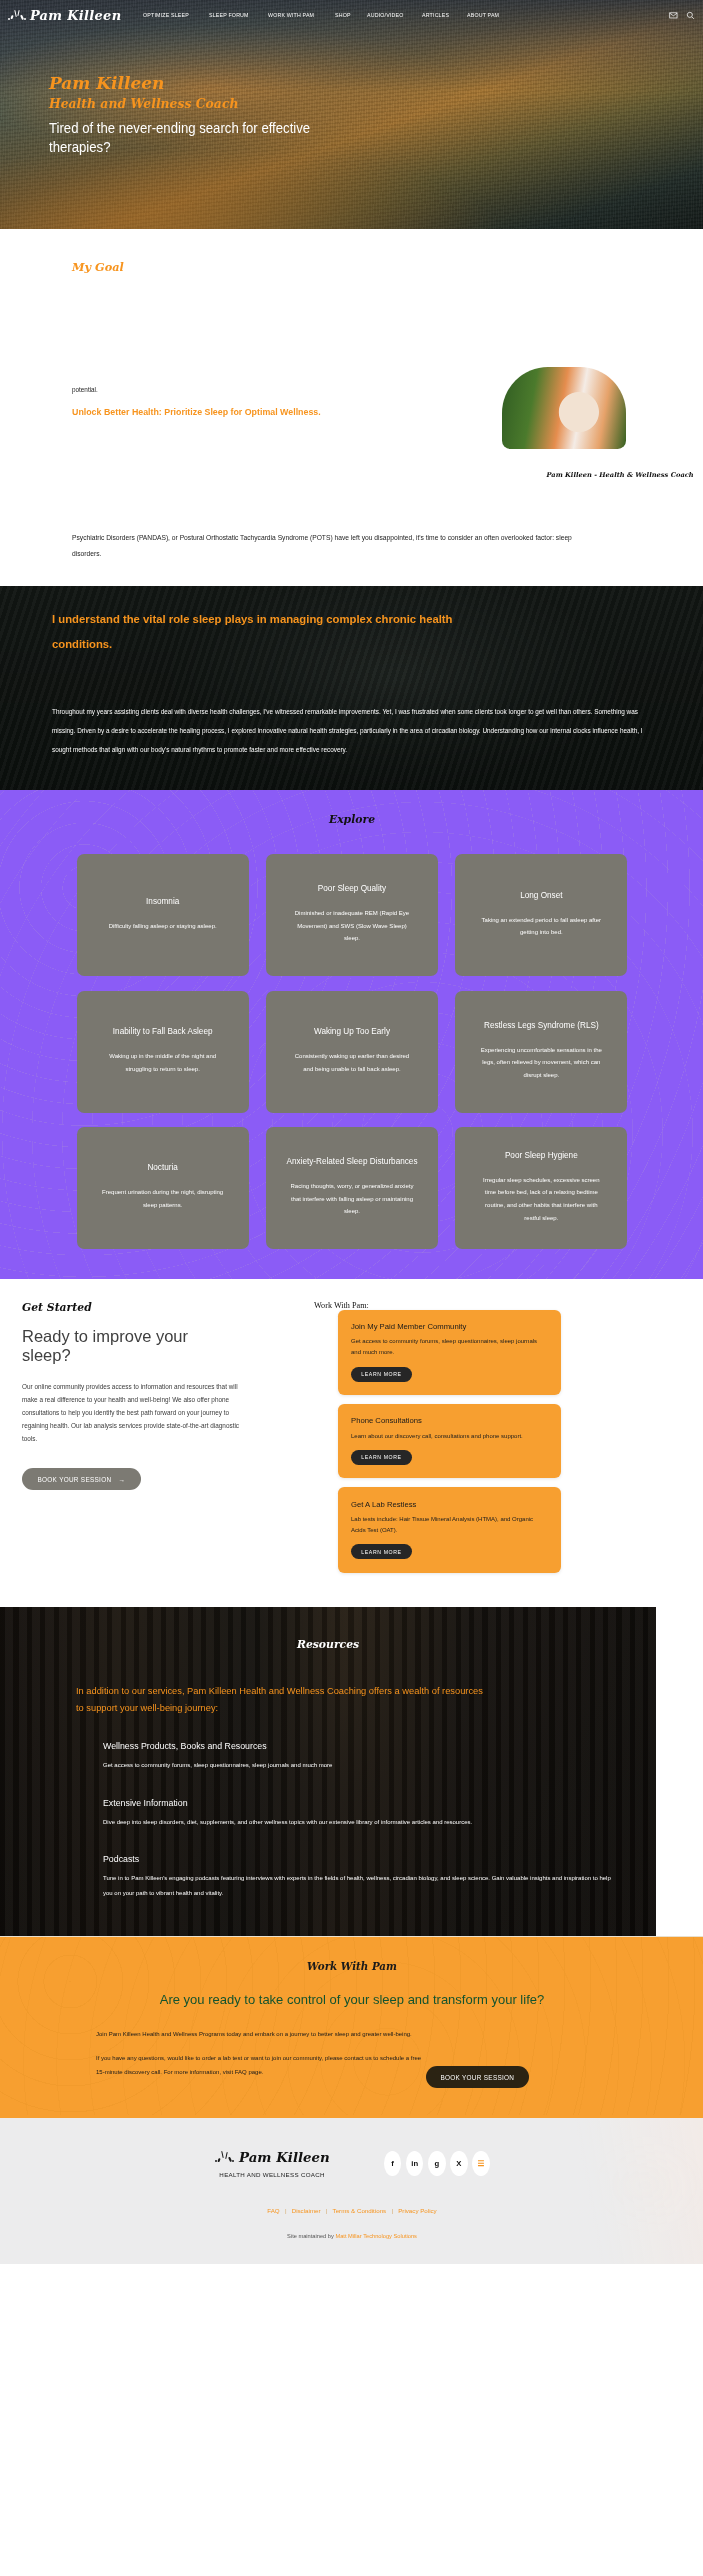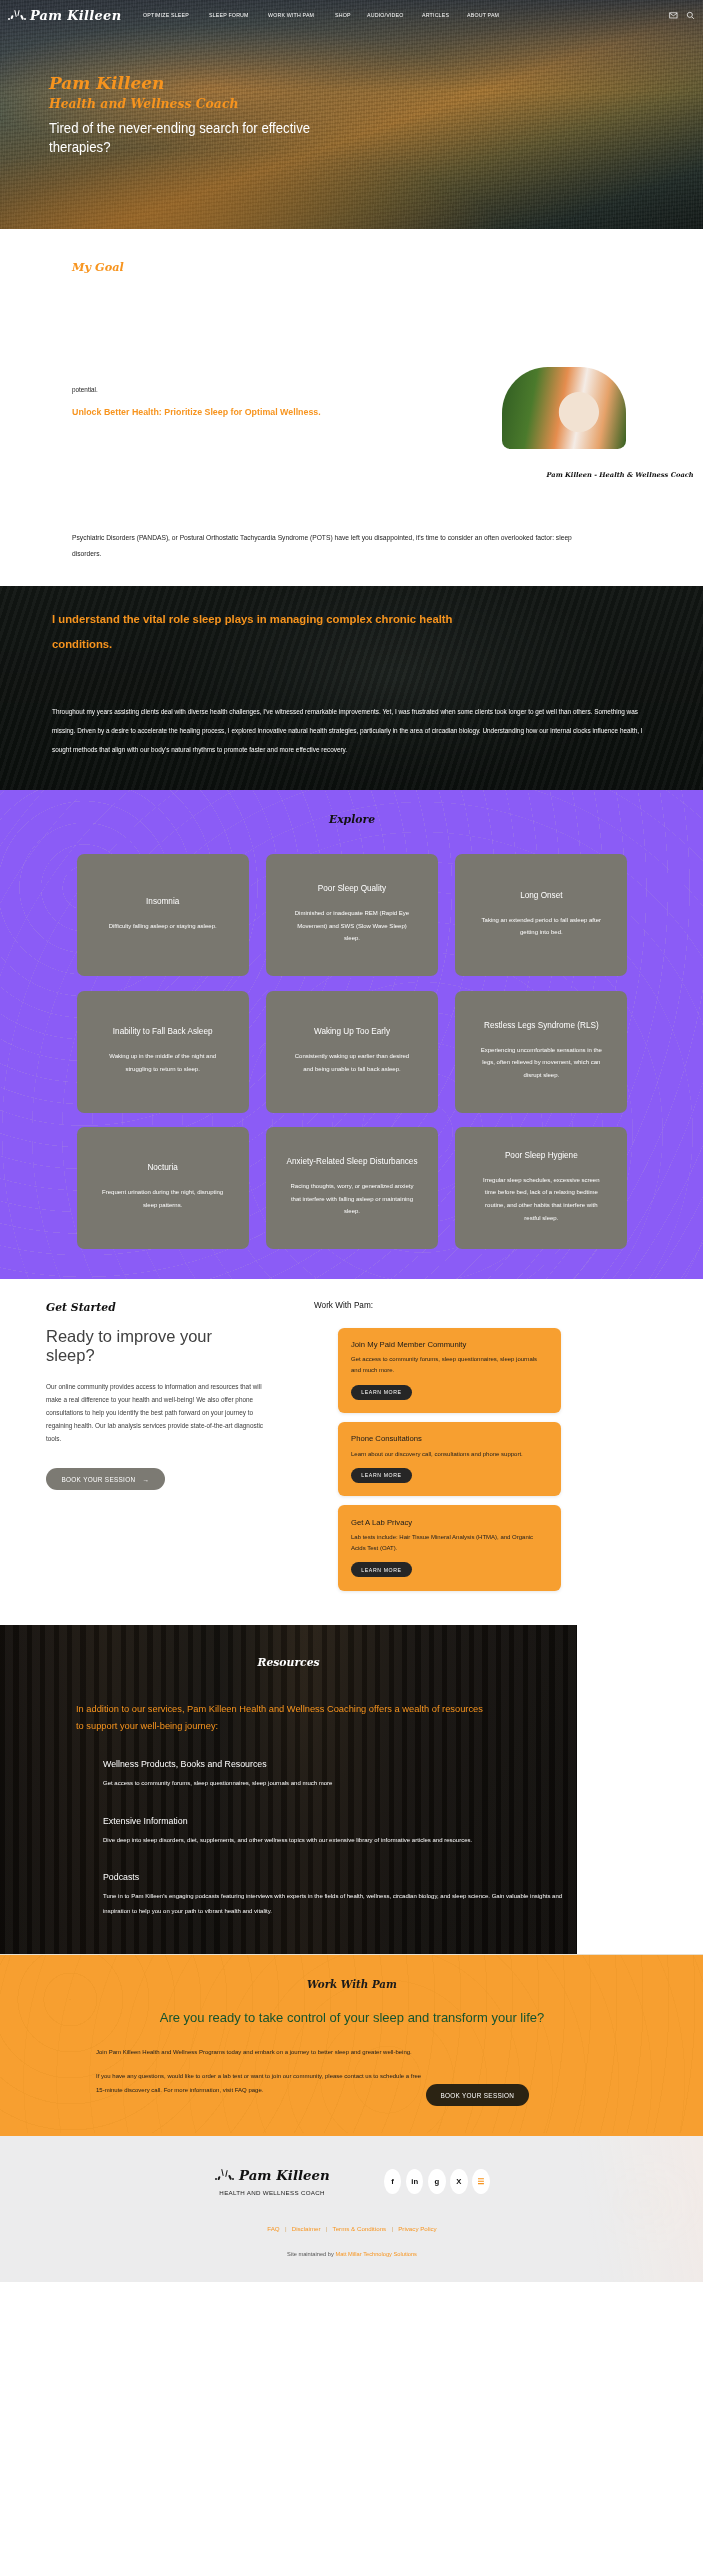--- a/index.html
+++ b/index.html
@@ -141,58 +141,58 @@
     background: #79776f; border-radius: 7.2px; padding: 11.3px 10.3px 13.4px; min-height: 122px;
     display: flex; flex-direction: column; align-items: center; justify-content: center;
     text-align: center; color: #fff;
     font-family: "Liberation Sans Narrow","Liberation Sans",sans-serif;
   }
   .scard-title { font-size: 8.2px; line-height: 1.55; margin-bottom: 11.3px; }
   .scard-desc { font-size: 6px; line-height: 2.1; max-width: 124px; }
 
   
   .start-sec { width: 704px; background: #fff; padding: 21.6px 0 26px; display: flex; }
-  .start-left { width: 314px; padding-left: 46px; }
+  .start-left { width: 314px; padding-left: 22px; }
   .start-kicker { font-size: 10.8px; color: #111; }
   .start-h2 {
     margin-top: 13.4px; font-size: 16.5px; line-height: 1.18; color: #404040; font-weight: 400;
     font-family: "Liberation Sans Narrow","Liberation Sans",sans-serif; max-width: 216px;
   }
   .start-p {
     margin-top: 15.5px; font-size: 6.4px; line-height: 2.0; color: #3b3b3b; max-width: 222px;
     font-family: "Liberation Sans Narrow","Liberation Sans",sans-serif;
   }
   .btn-book-grey {
     margin-top: 23px; display: inline-flex; align-items: center; gap: 7.2px;
     background: #7c7a73; color: #fff; border: none; border-radius: 15.5px;
     padding: 7.2px 15.5px; font-size: 6.4px; letter-spacing: 0.3px; cursor: pointer;
     font-family: "Liberation Sans Narrow","Liberation Sans",sans-serif;
   }
   .start-right { width: 278px; padding-right: 31px; }
   .wwp-title {
-    font-size: 8.2px; color: #111; margin-bottom: 18px;
-    font-family: Liberation Sans, sans-serif;
+    font-size: 8.2px; color: #111; margin-bottom: 0;
+    font-family: Liberation Serif, serif;
   }
   .ocard {
     background: #F79F30; border-radius: 6.2px; padding: 12.4px 13px 13.4px; margin-bottom: 8.8px;
     box-shadow: 0 1px 3.6px rgba(0,0,0,.10);
     font-family: "Liberation Sans Narrow","Liberation Sans",sans-serif;
     margin-left: 24px;
   }
   .ocard-title { font-size: 7.7px; color: #1a1a1a; margin-bottom: 5.2px; }
   .ocard-desc { font-size: 6px; line-height: 1.85; color: #1d1d1d; margin-bottom: 8.2px; }
   .btn-learn {
     background: #262626; color: #fff; border: none; border-radius: 11.3px;
     padding: 4.6px 10.3px; font-size: 5.2px; letter-spacing: 0.6px; cursor: pointer;
     font-family: "Liberation Sans Narrow","Liberation Sans",sans-serif;
   }
 
   
   .res-sec {
-    width: 577px; position: relative; overflow: hidden; padding: 31px 0 36px; color: #fff;
+    width: 656px; position: relative; overflow: hidden; padding: 31px 0 36px; color: #fff;
     background:
       linear-gradient(180deg, rgba(14,12,10,.74), rgba(12,10,8,.86)),
       radial-gradient(ellipse 22% 60% at 48% 62%, rgba(70,60,50,.7), rgba(0,0,0,0) 70%),
       linear-gradient(92deg,#241c14 0%,#4a3a26 18%,#2e2a20 38%,#6b5334 52%,#30281e 70%,#1a1510 100%);
   }
   .res-sec::before{
     content:""; position:absolute; inset:0;
     background: repeating-linear-gradient(90deg, rgba(0,0,0,.22) 0 5.2px, rgba(255,255,255,.03) 5.2px 13.4px);
   }
   .res-title { position: relative; z-index: 2; text-align: center; font-size: 10.8px; color: #fff; margin-bottom: 32px; }
@@ -395,21 +395,21 @@
       <button class="btn-learn">LEARN MORE</button>
     </div>
 
     <div class="ocard">
       <div class="ocard-title">Phone Consultations</div>
       <div class="ocard-desc">Learn about our discovery call, consultations and phone support.</div>
       <button class="btn-learn">LEARN MORE</button>
     </div>
 
     <div class="ocard">
-      <div class="ocard-title">Get A Lab Privacy</div>
+      <div class="ocard-title">Get A Lab Restless</div>
       <div class="ocard-desc">Lab tests include: Hair Tissue Mineral Analysis (HTMA), and Organic Acids Test (OAT).</div>
       <button class="btn-learn">LEARN MORE</button>
     </div>
   </div>
 </section>
 
 <section class="res-sec">
   <h2 class="res-title script">Resources</h2>
   <p class="res-lead">In addition to our services, Pam Killeen Health and Wellness Coaching offers a wealth of resources to support your well-being journey:</p>
 

